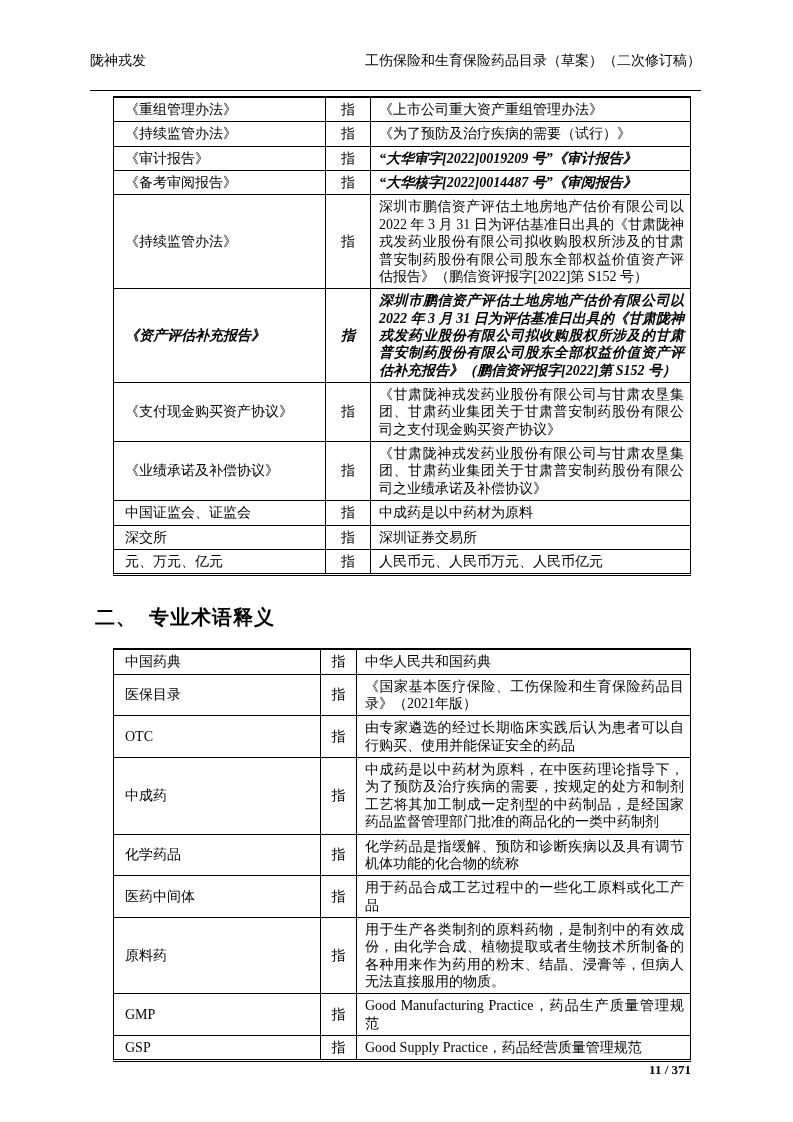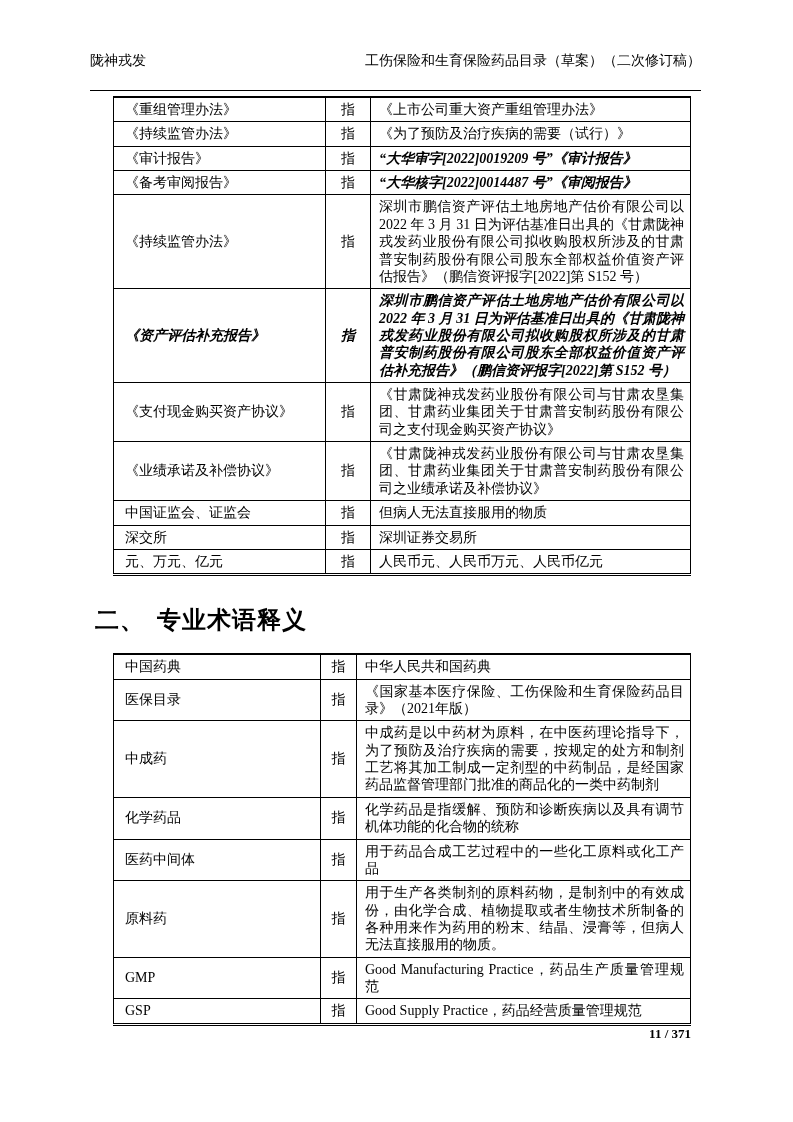--- a/index.html
+++ b/index.html
@@ -52,21 +52,21 @@
   table.def-table td.ref-cell { text-align: center; padding: 3px 2px; }
   table.def-table td.def-cell { text-align: justify; }
   tr.kai-row td, td.kai {
     font-weight: bold;
     font-style: italic;
     margin-left: 18px;
   }
   .section-heading {
     font-family: "Liberation Sans", "DejaVu Sans", sans-serif;
     font-weight: bold;
-    font-size: 24px;
+    font-size: 20px;
     margin: 28px 0 17px 5px;
     letter-spacing: 1px;
   }
   .section-heading .sec-num { margin-right: 12px; }
   .footer {
     width: 578px;
     margin-left: 23px;
     text-align: right;
     font-weight: bold;
     font-size: 13px;
@@ -128,21 +128,21 @@
             <td class="def-cell">《甘肃陇神戎发药业股份有限公司与甘肃农垦集团、甘肃药业集团关于甘肃普安制药股份有限公司之支付现金购买资产协议》</td>
           </tr>
           <tr>
             <td class="term-cell">《业绩承诺及补偿协议》</td>
             <td class="ref-cell">指</td>
             <td class="def-cell">《甘肃陇神戎发药业股份有限公司与甘肃农垦集团、甘肃药业集团关于甘肃普安制药股份有限公司之业绩承诺及补偿协议》</td>
           </tr>
           <tr>
             <td class="term-cell">中国证监会、证监会</td>
             <td class="ref-cell">指</td>
-            <td class="def-cell">但病人无法直接服用的物质</td>
+            <td class="def-cell">中成药是以中药材为原料</td>
           </tr>
           <tr>
             <td class="term-cell">深交所</td>
             <td class="ref-cell">指</td>
             <td class="def-cell">深圳证券交易所</td>
           </tr>
           <tr>
             <td class="term-cell">元、万元、亿元</td>
             <td class="ref-cell">指</td>
             <td class="def-cell">人民币元、人民币万元、人民币亿元</td>
@@ -165,20 +165,25 @@
             <td class="term-cell">中国药典</td>
             <td class="ref-cell">指</td>
             <td class="def-cell">中华人民共和国药典</td>
           </tr>
           <tr>
             <td class="term-cell">医保目录</td>
             <td class="ref-cell">指</td>
             <td class="def-cell">《国家基本医疗保险、工伤保险和生育保险药品目录》（2021年版）</td>
           </tr>
           <tr>
+            <td class="term-cell">OTC</td>
+            <td class="ref-cell">指</td>
+            <td class="def-cell">由专家遴选的经过长期临床实践后认为患者可以自行购买、使用并能保证安全的药品</td>
+          </tr>
+          <tr>
             <td class="term-cell">中成药</td>
             <td class="ref-cell">指</td>
             <td class="def-cell">中成药是以中药材为原料，在中医药理论指导下，为了预防及治疗疾病的需要，按规定的处方和制剂工艺将其加工制成一定剂型的中药制品，是经国家药品监督管理部门批准的商品化的一类中药制剂</td>
           </tr>
           <tr>
             <td class="term-cell">化学药品</td>
             <td class="ref-cell">指</td>
             <td class="def-cell">化学药品是指缓解、预防和诊断疾病以及具有调节机体功能的化合物的统称</td>
           </tr>
           <tr>

